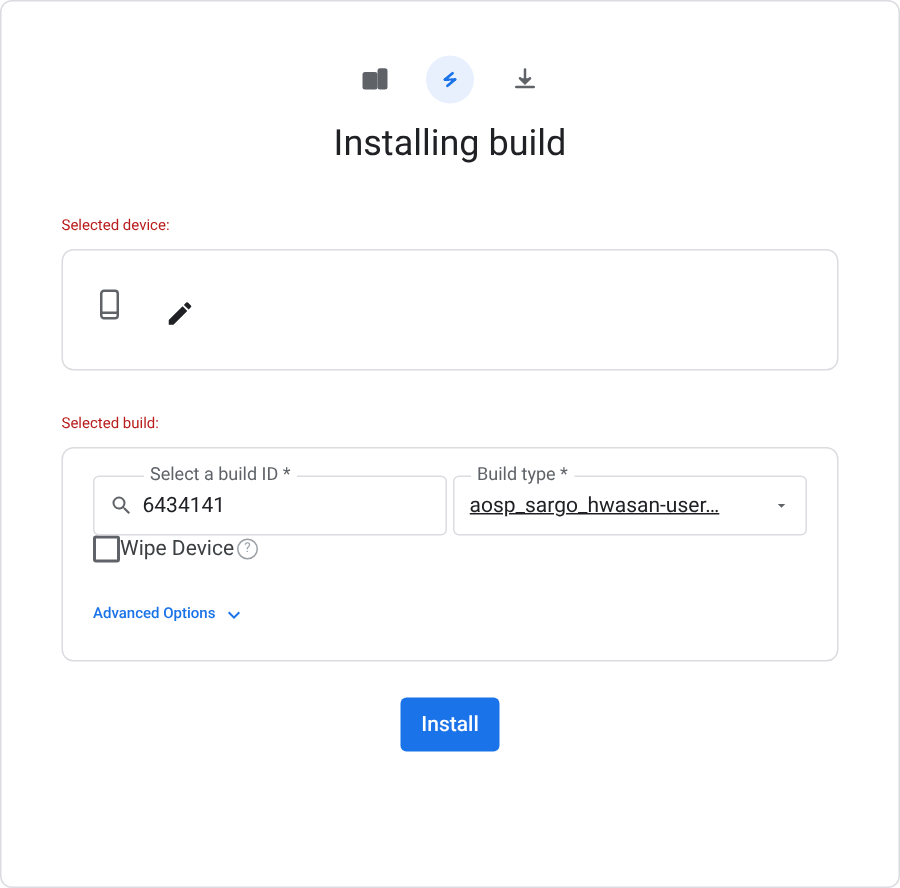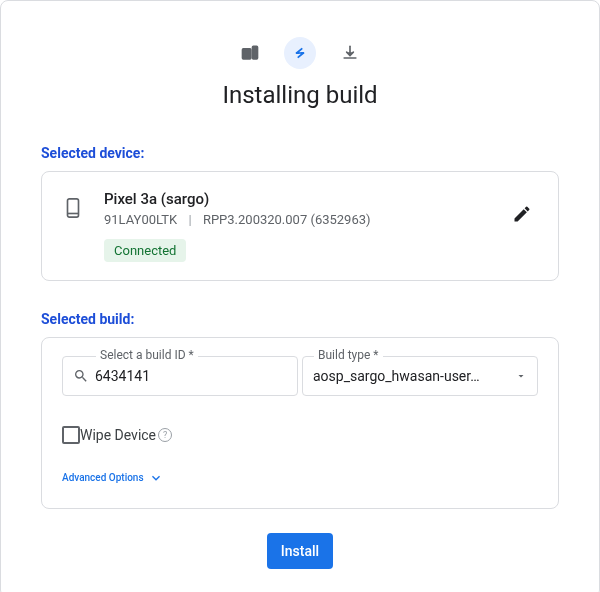--- a/index.html
+++ b/index.html
@@ -7,38 +7,38 @@
     .card {
       width: 600px; min-height: 592px; border: 1px solid #dadce0; border-radius: 8px;
       padding: 24px 40px 28px; position: relative;
     }
     .step-icons { display: flex; justify-content: center; gap: 18px; margin-top: 12px; margin-bottom: 12px; align-items: center; }
     .step-icon { width: 32px; height: 32px; display: flex; align-items: center; justify-content: center; border-radius: 50%; }
     .step-icon svg { width: 20px; height: 20px; }
     .step-icon.active { background: #e8f0fe; }
     .step-icon.inactive svg { stroke: #5f6368; fill: #5f6368; }
     .title { text-align: center; font-size: 24px; font-weight: 400; color: #202124; margin-bottom: 36px; }
-    .section-label { font-size: 14px; color: #1d4ed8; margin-bottom: 10px; font-weight: bold; }
+    .section-label { font-size: 10px; color: #b91c1c; margin-bottom: 10px; }
     .device-box { border: 1px solid #dadce0; border-radius: 8px; padding: 18px 20px; display: flex; align-items: flex-start; gap: 20px; margin-bottom: 30px; }
     .phone-icon { width: 22px; flex-shrink: 0; margin-top: 4px; }
     .device-info { flex: 1; }
     .device-name { font-size: 15px; font-weight: 500; color: #202124; margin-bottom: 4px; }
     .device-meta { font-size: 13px; color: #5f6368; margin-bottom: 12px; }
     .sep { margin: 0 8px; color: #9aa0a6; }
     .badge { display: inline-block; background: #e6f4ea; color: #137333; font-size: 13px; padding: 4px 10px; border-radius: 4px; }
     .edit-btn { background: none; border: none; cursor: pointer; padding: 6px; margin-top: 8px; }
     .build-box { border: 1px solid #dadce0; border-radius: 8px; padding: 18px 20px 22px; margin-bottom: 24px; }
-    .build-row { display: flex; gap: 4px; margin-bottom: 30px; }
+    .build-row { display: flex; gap: 4px; }
     .field-group { flex: 1; position: relative; }
     .field-label { position: absolute; top: -8px; left: 34px; background: #fff; padding: 0 4px; font-size: 12px; color: #5f6368; z-index: 1; }
     .field-label.type-label { left: 12px; }
     .input-wrap { border: 1px solid #dadce0; border-radius: 4px; height: 40px; display: flex; align-items: center; padding: 0 10px; }
     .search-ico { margin-right: 6px; flex-shrink: 0; }
     .text-input { border: none; outline: none; font-size: 14px; color: #202124; width: 100%; font-family: inherit; }
-    .select-wrap { border: 1px solid #dadce0; border-radius: 4px; height: 40px; display: flex; align-items: center; padding: 0 10px; cursor: pointer; justify-content: space-between; }
+    .select-wrap { border: 1px solid #dadce0; border-radius: 4px; height: 40px; display: flex; align-items: center; padding: 0 10px; cursor: pointer; justify-content: space-between; text-decoration: underline; }
     .select-val { font-size: 14px; color: #202124; white-space: nowrap; overflow: hidden; text-overflow: ellipsis; flex: 1; }
     .dropdown-caret { color: #5f6368; flex-shrink: 0; margin-left: 4px; }
     .checkbox-row { display: flex; align-items: center; margin-bottom: 22px; }
     .checkbox { width: 18px; height: 18px; border: 2px solid #5f6368; border-radius: 2px; cursor: pointer; }
     .check-label { font-size: 14px; color: #3c4043; }
     .help-ico { width: 14px; height: 14px; border: 1px solid #9aa0a6; border-radius: 50%; display: inline-flex; align-items: center; justify-content: center; font-size: 9px; color: #9aa0a6; margin-left: 2px; }
     .adv-link { color: #1a73e8; font-size: 10px; font-weight: 500; cursor: pointer; display: inline-flex; align-items: center; gap: 4px; }
     .install-row { display: flex; justify-content: center; }
     .install-btn { background: #1a73e8; color: #fff; border: none; border-radius: 4px; padding: 10px 14px; font-size: 14px; font-weight: 500; cursor: pointer; font-family: inherit; }
   </style>
@@ -75,29 +75,20 @@
   <h1 class="title">Installing build</h1>
 
   <div class="section-label">Selected device:</div>
 
   <div class="device-box">
     <div class="phone-icon">
       <svg viewBox="0 0 24 24" width="22" height="28" fill="none" stroke="#5f6368" stroke-width="1.8">
         <rect x="6" y="2" width="12" height="20" rx="2"></rect>
         <line x1="6" y1="18" x2="18" y2="18"></line>
       </svg>
-    </div>
-    <div class="device-info">
-      <div class="device-name">Pixel 3a (sargo)</div>
-      <div class="device-meta">
-        <span>91LAY00LTK</span>
-        <span class="sep">|</span>
-        <span>RPP3.200320.007 (6352963)</span>
-      </div>
-      <span class="badge">Connected</span>
     </div>
     <button class="edit-btn">
       <svg viewBox="0 0 24 24" width="20" height="20" fill="#202124">
         <path d="M3 17.25V21h3.75L17.81 9.94l-3.75-3.75L3 17.25zM20.71 7.04a1 1 0 0 0 0-1.41l-2.34-2.34a1 1 0 0 0-1.41 0l-1.83 1.83 3.75 3.75 1.83-1.83z"></path>
       </svg>
     </button>
   </div>
 
   <div class="section-label">Selected build:</div>
 

